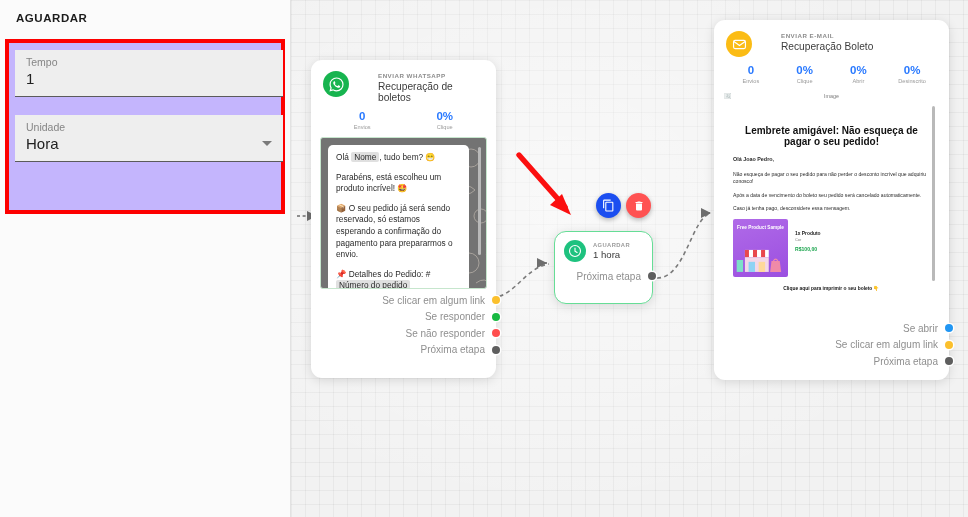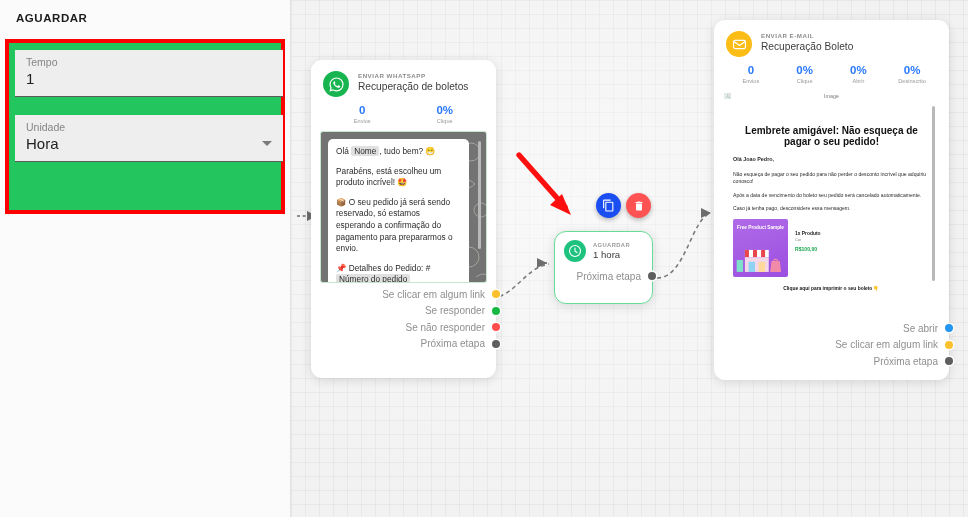--- a/index.html
+++ b/index.html
@@ -14,21 +14,21 @@
   #sidebar {
     position:absolute; left:0; top:0; width:291px; height:517px;
     background:#fbfbfb; border-right:1px solid #e2e2e2; z-index:40;
   }
   #sidebar-title {
     font-size:11.5px; font-weight:bold; color:#1c1c1c;
     letter-spacing:.55px; padding:12px 0 0 16px;
   }
   #redbox {
     position:absolute; left:5px; top:39px; width:280px; height:175px;
-    border:4px solid #fd0000; background:#22c55e;
+    border:4px solid #fd0000; background:#c4b5fd;
   }
   .mfield {
     position:absolute; left:6px; width:268px; height:47px;
     background:#eeeeee; border-bottom:1px solid #5b5b5b;
   }
   .mfield.f1 { top:7px; }
   .mfield.f2 { top:72px; }
   .mlabel {
     position:absolute; left:11px; top:6px;
     font-size:10.5px; color:#858585;
@@ -56,21 +56,21 @@
   #canvas-fade {
     position:absolute; inset:0;
     background:radial-gradient(ellipse at 40% 40%, rgba(255,255,255,.55), rgba(255,255,255,0) 70%);
     pointer-events:none;
   }
 
   .node {
     position:absolute; background:#ffffff; border-radius:11px;
     box-shadow:0 2px 11px rgba(0,0,0,.13);
   }
-  .node-head { display:flex; align-items:flex-start; padding:11px 12px 0 12px; }
+  .node-head { display:flex; align-items:flex-start; padding:11px 12px 0 12px;gap:20px; }
   .node-icon {
     width:26px; height:26px; border-radius:50%;
     display:flex; align-items:center; justify-content:center; flex:0 0 auto;
   }
   .node-icon svg { display:block; }
   .node-titles { margin-left:9px; padding-top:1px; }
   .node-kicker { font-size:6.2px; font-weight:bold; color:#8c8c8c; letter-spacing:.5px; }
   .node-name { font-size:10.2px; color:#3c3c3c; margin-top:2px; }
 
   .stats { display:flex; padding:7px 10px 5px 10px; }

